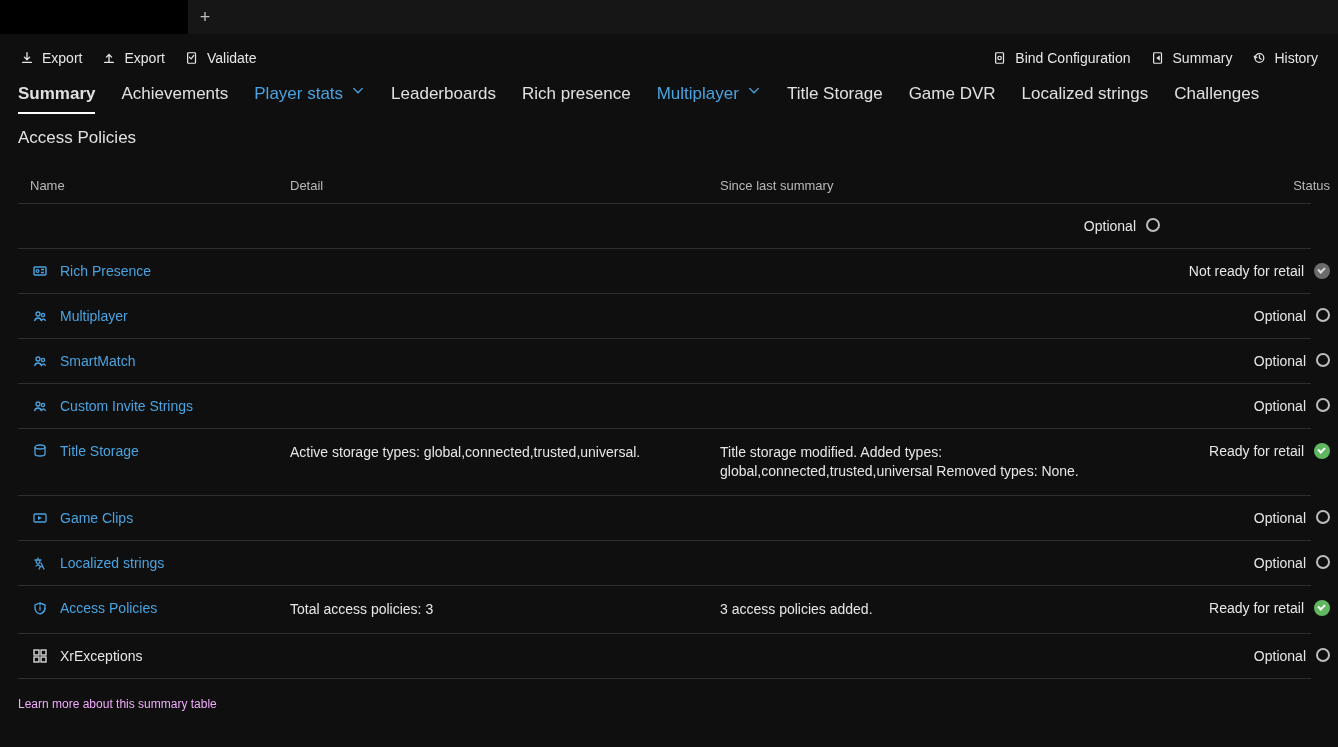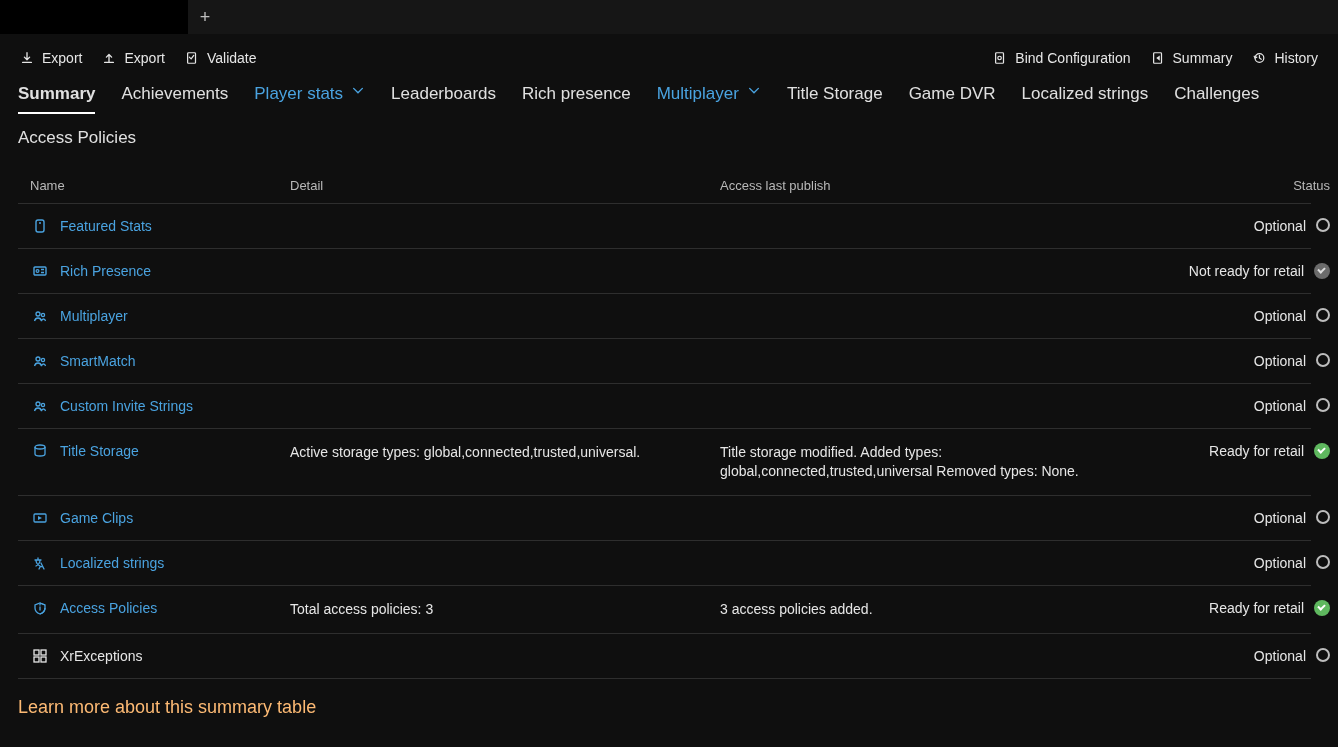--- a/index.html
+++ b/index.html
@@ -154,22 +154,22 @@
     position: absolute;
     left: 4px; top: 4px;
     width: 5px; height: 3px;
     border-left: 2px solid #ddd;
     border-bottom: 2px solid #ddd;
     transform: rotate(-45deg);
   }
   .learnmore {
     display: inline-block;
     margin-top: 18px;
-    color: #fdba74;
-    font-size: 18px;
+    color: #f0abfc;
+    font-size: 12px;
     cursor: pointer;
   }
 </style>
 </head>
 <body>
 
 <div class="tabbar">
   <div class="tab"></div>
   <div class="plus">+</div>
 </div>
@@ -257,31 +257,25 @@
     </div>
     <div class="navtab">
       <span>Access Policies</span>
     </div>
   </div>
 
 <div class="content">
   <div class="thead">
     <div class="c1">Name</div>
     <div class="c2">Detail</div>
-    <div class="c3">Access last publish</div>
+    <div class="c3">Since last summary</div>
     <div class="c4">Status</div>
   </div>
   <div id="rows">
       <div class="trow">
-        <div class="c1">
-       <svg viewBox="0 0 16 16" style="stroke:#4aa3e0;fill:none;">
-            <use href="#i-stats"></use>
-          </svg>
-       <span style="color:#4aa3e0">Featured Stats</span>
-     </div>
      <div class="c2"></div>
      <div class="c3"></div>
      <div class="c4">
         <span>Optional</span>
         <span class="status-ind circle"></span>
      </div>
       </div>
       <div class="trow">
         <div class="c1">
        <svg viewBox="0 0 16 16" style="stroke:#4aa3e0;fill:none;">

